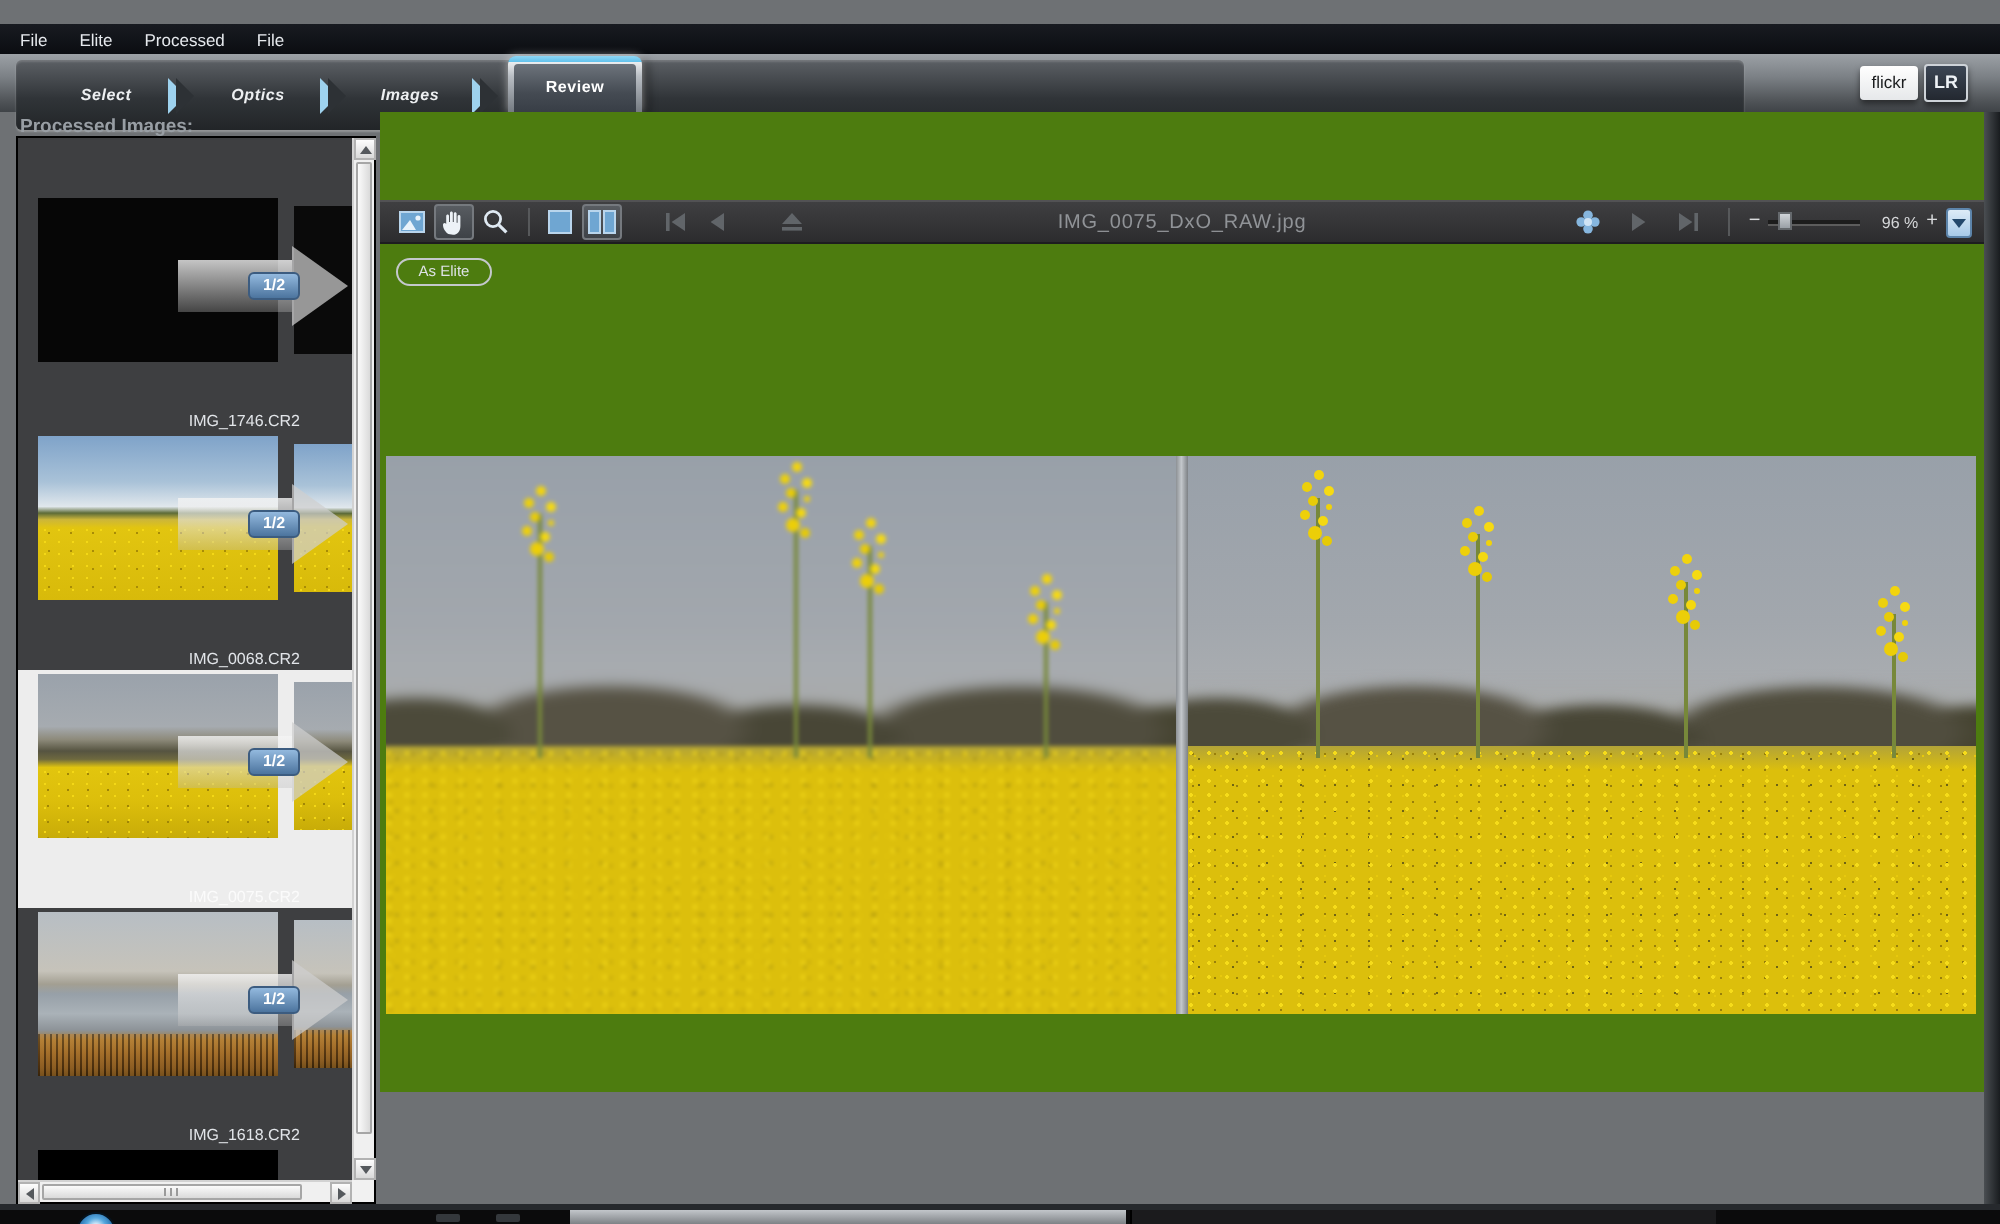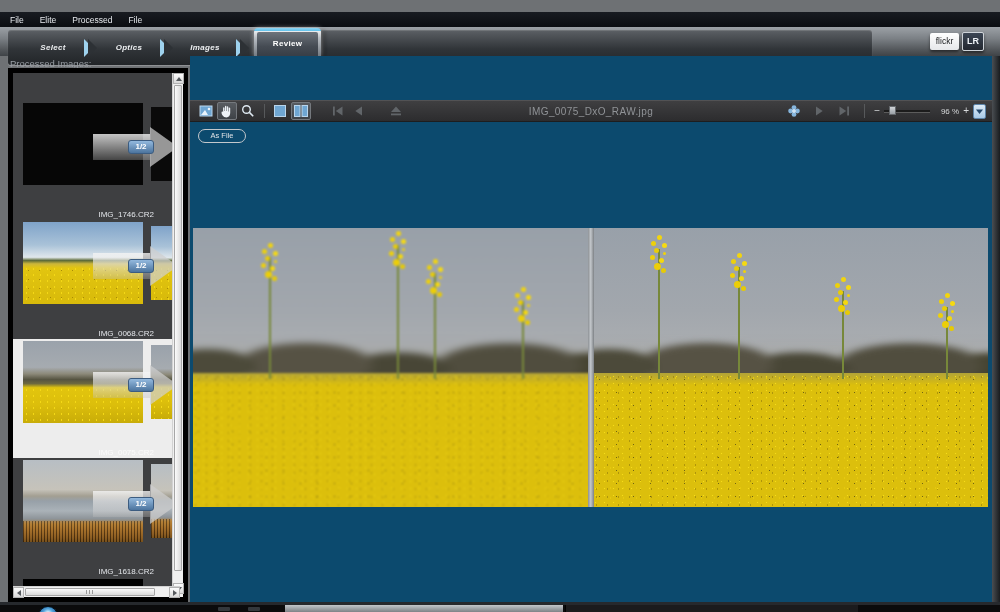--- a/index.html
+++ b/index.html
@@ -42,27 +42,27 @@
     color:#fff;font-size:8px;font-weight:bold;text-align:center;line-height:23px;letter-spacing:.3px;}
   .flickr-btn{position:absolute;left:930px;top:6px;width:29px;height:17px;border-radius:2px;
     background:linear-gradient(180deg,#ffffff,#e6e8ea);box-shadow:0 2px 3px rgba(0,0,0,.5);
     font-size:8.5px;color:#1a1c1e;text-align:center;line-height:17px;}
   .lr-btn{position:absolute;left:962px;top:5px;width:22px;height:19px;border-radius:2px;
     background:linear-gradient(180deg,#3c4654 0%,#232830 100%);border:1px solid #ced3d8;
     box-shadow:0 2px 3px rgba(0,0,0,.5);box-sizing:border-box;
     color:#eef2f6;font-size:9px;font-weight:bold;text-align:center;line-height:17px;}
 
   
-  .lbl{position:absolute;font-size:9.5px;font-weight:normal;}
+  .lbl{position:absolute;font-size:9.5px;font-weight:bold;}
   .lbl-processed{left:10px;top:58px;color:#989ea4;}
   .lbl-view{left:191px;top:58px;color:#7c8186;}
 
   
   .thumb-panel{position:absolute;left:8px;top:68px;width:180px;height:534px;
-    background:#f1f1f1;border:5px solid #000000;box-sizing:border-box;}
+    background:#f1f1f1;border:1px solid #000000;box-sizing:border-box;}
   .thumb-list{position:absolute;left:0;top:0;width:167px;height:521px;background:#3e3f41;
     overflow:hidden;padding-top:28px;box-sizing:border-box;}
   .t-item{position:relative;height:119px;}
   .t-item.selected{background:#ededed;}
   .big-thumb{position:absolute;left:10px;top:2px;width:120px;height:82px;background:#060606;}
   .big-inner{position:absolute;left:2px;top:4px;right:2px;bottom:4px;overflow:hidden;}
   .small-thumb{position:absolute;left:138px;top:6px;width:29px;height:74px;background:#0a0a0a;overflow:hidden;}
   .small-inner{position:absolute;left:-26px;top:2px;width:86px;top:2px;bottom:2px;}
   .t-arrow{position:absolute;left:78px;top:26px;width:89px;height:40px;}
   .arrow-body{position:absolute;left:2px;top:7px;width:57px;height:26px;
@@ -93,21 +93,21 @@
   .scene-closeup::after{content:"";position:absolute;left:0;right:0;bottom:0;height:44%;
     background-image:radial-gradient(circle 1.2px,#f4d816 55%,transparent 62%),
                      radial-gradient(circle 1px,#a08606 45%,transparent 60%);
     background-size:7px 6px,10px 8px;}
   .scene-lake{background:linear-gradient(180deg,#b7bec4 0%,#c6c3ba 36%,#a39f92 44%,#97a0a8 50%,#aab2b8 62%,#8d9398 72%,#a87c38 78%,#8a5c22 86%,#5e3c14 95%,#362408 100%);}
   .scene-lake::after{content:"";position:absolute;left:0;right:0;bottom:0;height:26%;
     background:repeating-linear-gradient(90deg,rgba(56,34,8,.55) 0 1px,rgba(196,134,52,.45) 1px 3px);}
   .scene-dark{background:linear-gradient(180deg,#000 0%,#000 18%,#303438 18%,#2a2e32 100%);}
 
   
-  .viewer{position:absolute;left:190px;top:56px;width:802px;height:549px;background:#0c4a6e;}
+  .viewer{position:absolute;left:190px;top:56px;width:802px;height:490px;background:#4d7c0f;}
   .vtoolbar{position:absolute;left:0;top:44px;width:100%;height:22px;box-sizing:border-box;
     background:linear-gradient(180deg,#3f3f41 0%,#2c2c2e 100%);
     border-top:1px solid #525254;border-bottom:1px solid #1d1d1f;
     display:flex;align-items:center;padding:0 6px;}
   .tbtn{width:20px;height:18px;display:flex;align-items:center;justify-content:center;
     margin-right:1px;box-sizing:border-box;flex:0 0 auto;}
   .tbtn.pressed{background:linear-gradient(180deg,#585c61 0%,#3e4247 100%);
     border:1px solid #75797e;border-radius:2px;}
   .tsep{width:1px;height:14px;background:#57595b;margin:0 5px;flex:0 0 auto;}
   .navgap{width:16px;flex:0 0 auto;}
@@ -400,21 +400,21 @@
         <span class="zlevel">96 %</span>
         <span class="zoom-sign">+</span>
         <div class="zdrop">
           <svg width="9" height="7" viewBox="0 0 9 7">
             <polygon points="1,1.5 8,1.5 4.5,6" fill="#24486c"></polygon>
           </svg>
         </div>
       </div>
     </div>
 
-    <div class="as-shot">As File</div>
+    <div class="as-shot">As Elite</div>
 
     <div class="stage">
       <div class="photo photo-left">
         <div class="inner-wrap">
           <div class="ph-sky"></div>
           <div class="ph-trees"></div>
           <div class="ph-field"></div>
           <div class="stalk" style="left:17%;top:18px;height:130px;"></div>
           <div class="stalk" style="left:49%;top:6px;height:142px;"></div>
           <div class="stalk" style="left:58%;top:34px;height:114px;"></div>

